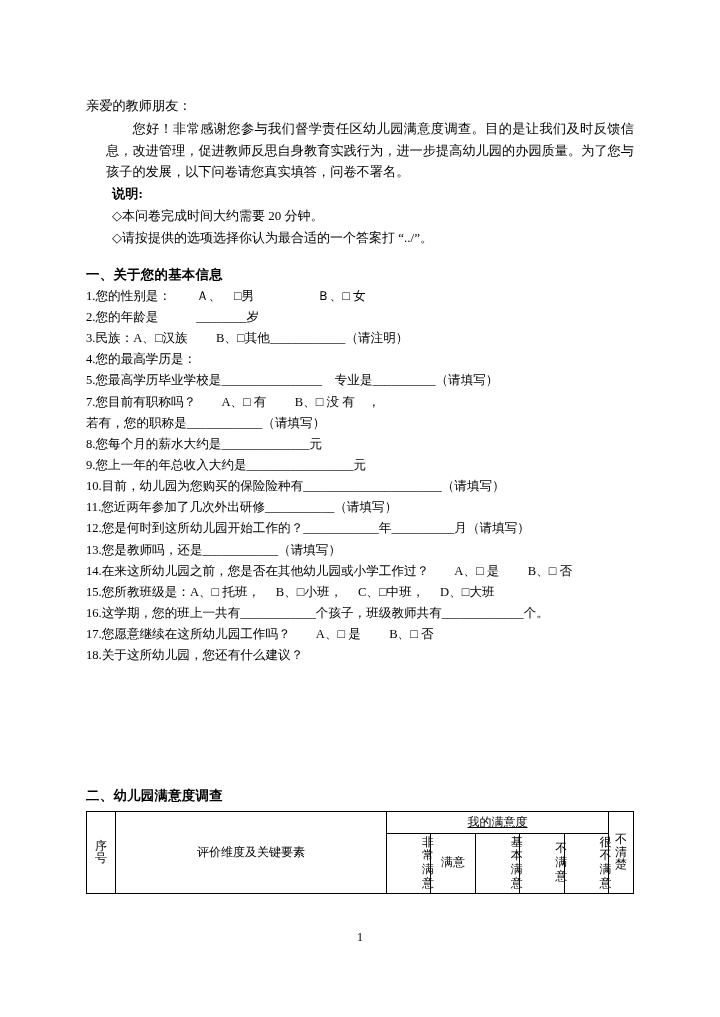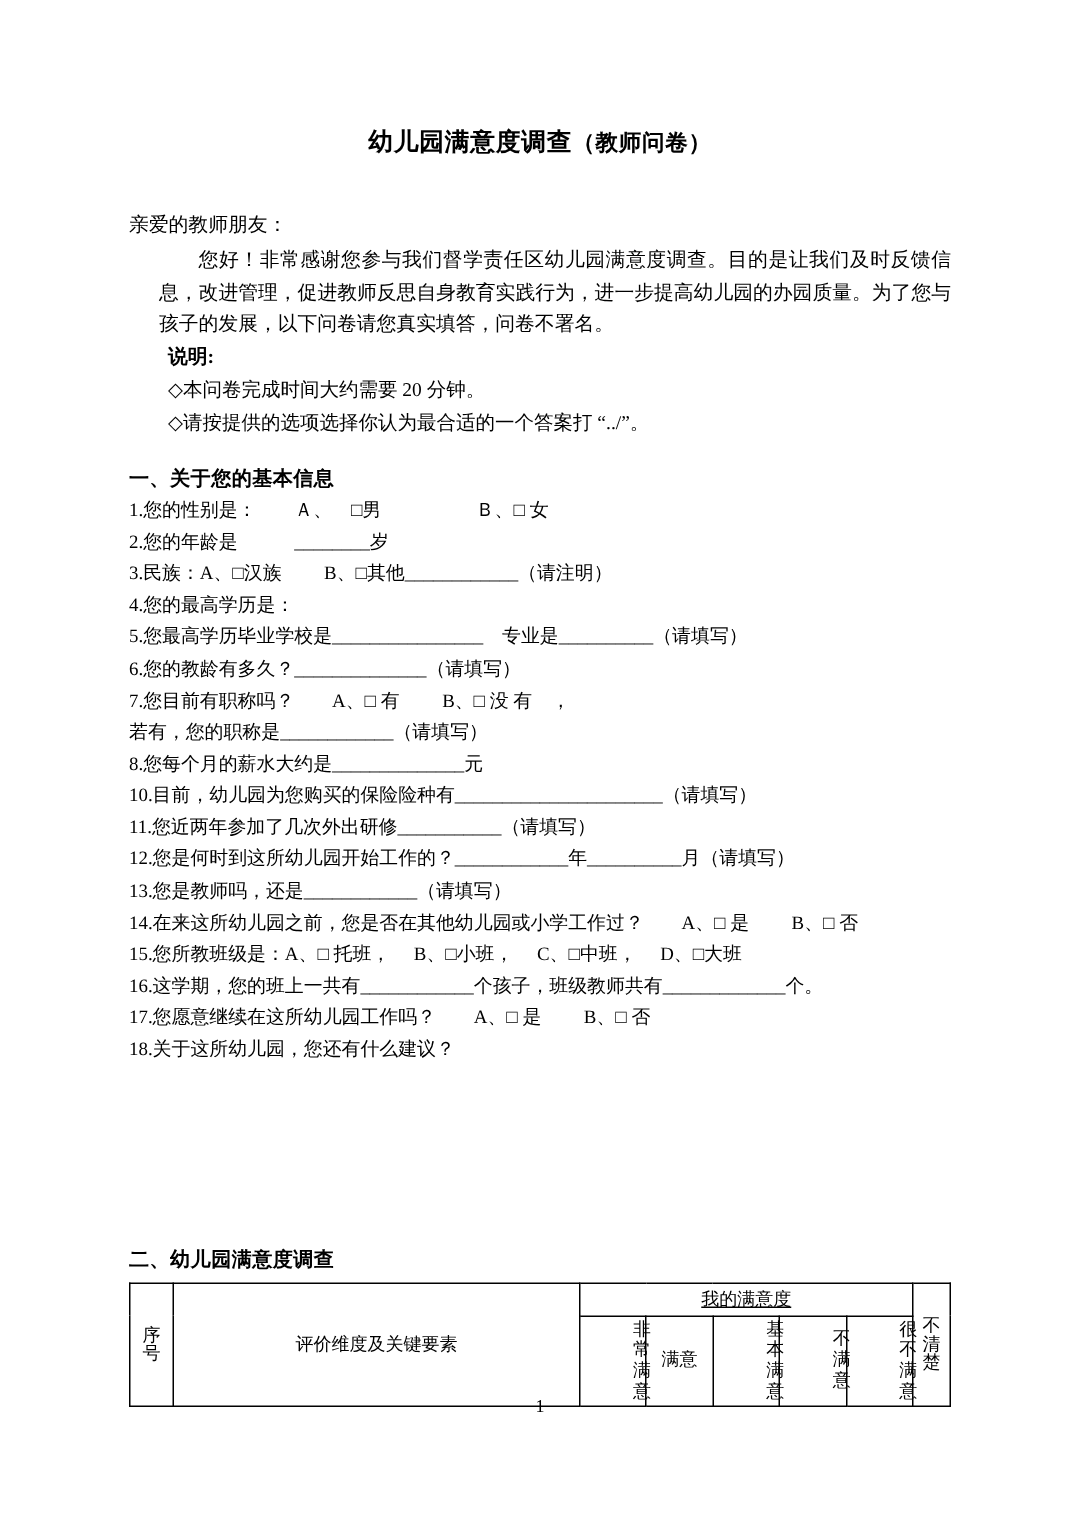--- a/index.html
+++ b/index.html
@@ -136,45 +136,42 @@
     width: 720px;
     text-align: center;
     font-size: 12px;
   }
 </style>
 </head>
 <body>
 
 <div class="page">
 
-  <div class="doc-title">
-    <span>幼儿园满意度调查</span><span class="sub">（教师问卷）</span>
-  </div>
 
   <div class="salutation">亲爱的教师朋友：</div>
 
   <div class="para indent">您好！非常感谢您参与我们督学责任区幼儿园满意度调查。目的是让我们及时反馈信息，改进管理，促进教师反思自身教育实践行为，进一步提高幼儿园的办园质量。为了您与孩子的发展，以下问卷请您真实填答，问卷不署名。</div>
 
   <div class="notes">
     <div class="notes-head">说明:</div>
     <div class="note-line">◇本问卷完成时间大约需要 20 分钟。</div>
     <div class="note-line">◇请按提供的选项选择你认为最合适的一个答案打 “../”。</div>
   </div>
 
   <div class="section-head">一、关于您的基本信息</div>
 
   <div class="q">1.您的性别是：　　Ａ、　□男　　　　　Ｂ、□ 女</div>
   <div class="q">2.您的年龄是　　　________岁</div>
   <div class="q">3.民族：A、□汉族　　 B、□其他____________（请注明）</div>
   <div class="q">4.您的最高学历是：</div>
   <div class="q">5.您最高学历毕业学校是________________　专业是__________（请填写）</div>
-  <div class="q">6.您的教龄有多久？______________（请填写）</div>
   <div class="q">7.您目前有职称吗？　　A、□ 有　　 B、□ 没 有　，</div>
   <div class="q">若有，您的职称是____________（请填写）</div>
   <div class="q">8.您每个月的薪水大约是______________元</div>
+  <div class="q">9.您上一年的年总收入大约是_________________元</div>
   <div class="q">10.目前，幼儿园为您购买的保险险种有______________________（请填写）</div>
   <div class="q">11.您近两年参加了几次外出研修___________（请填写）</div>
   <div class="q">12.您是何时到这所幼儿园开始工作的？____________年__________月（请填写）</div>
   <div class="q">13.您是教师吗，还是____________（请填写）</div>
   <div class="q">14.在来这所幼儿园之前，您是否在其他幼儿园或小学工作过？　　A、□ 是　　 B、□ 否</div>
   <div class="q">15.您所教班级是：A、□ 托班，　 B、□小班，　 C、□中班，　 D、□大班</div>
   <div class="q">16.这学期，您的班上一共有____________个孩子，班级教师共有_____________个。</div>
   <div class="q">17.您愿意继续在这所幼儿园工作吗？　　A、□ 是　　 B、□ 否</div>
   <div class="q">18.关于这所幼儿园，您还有什么建议？</div>
 

